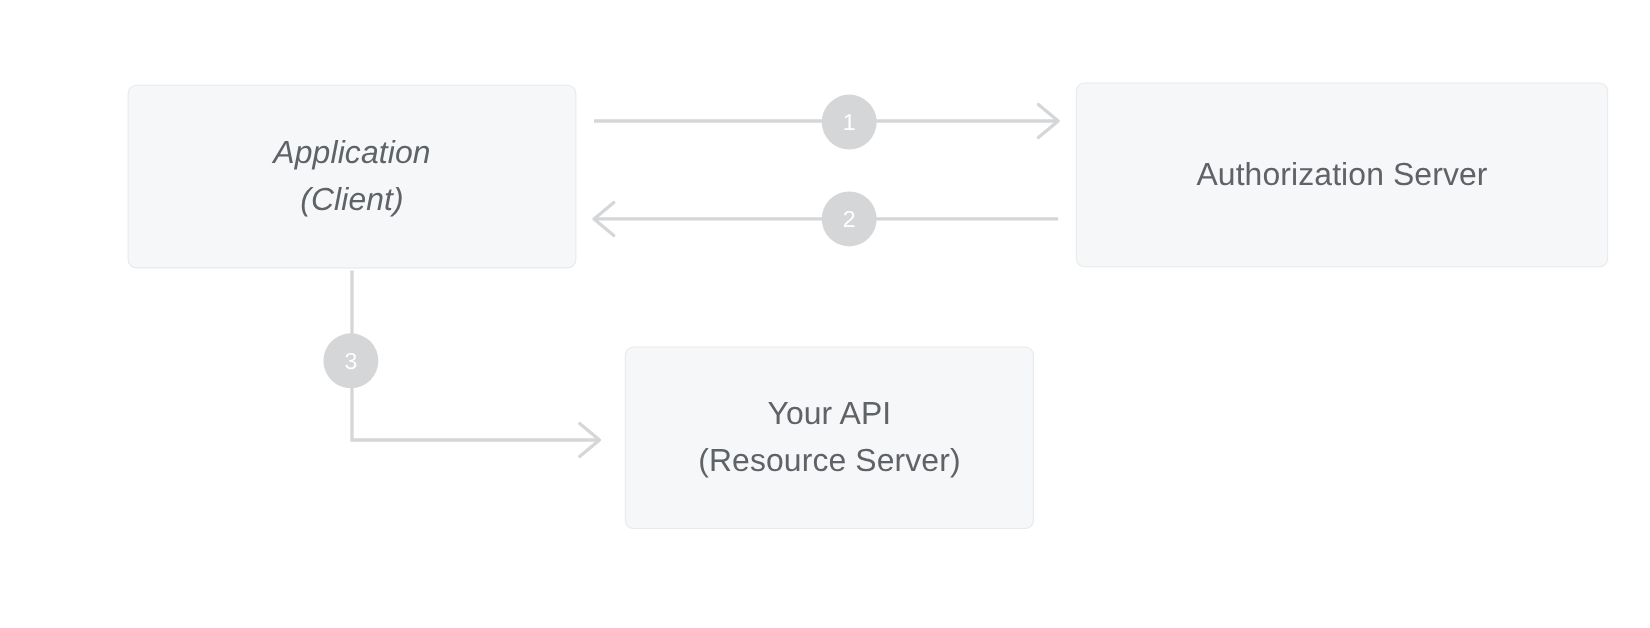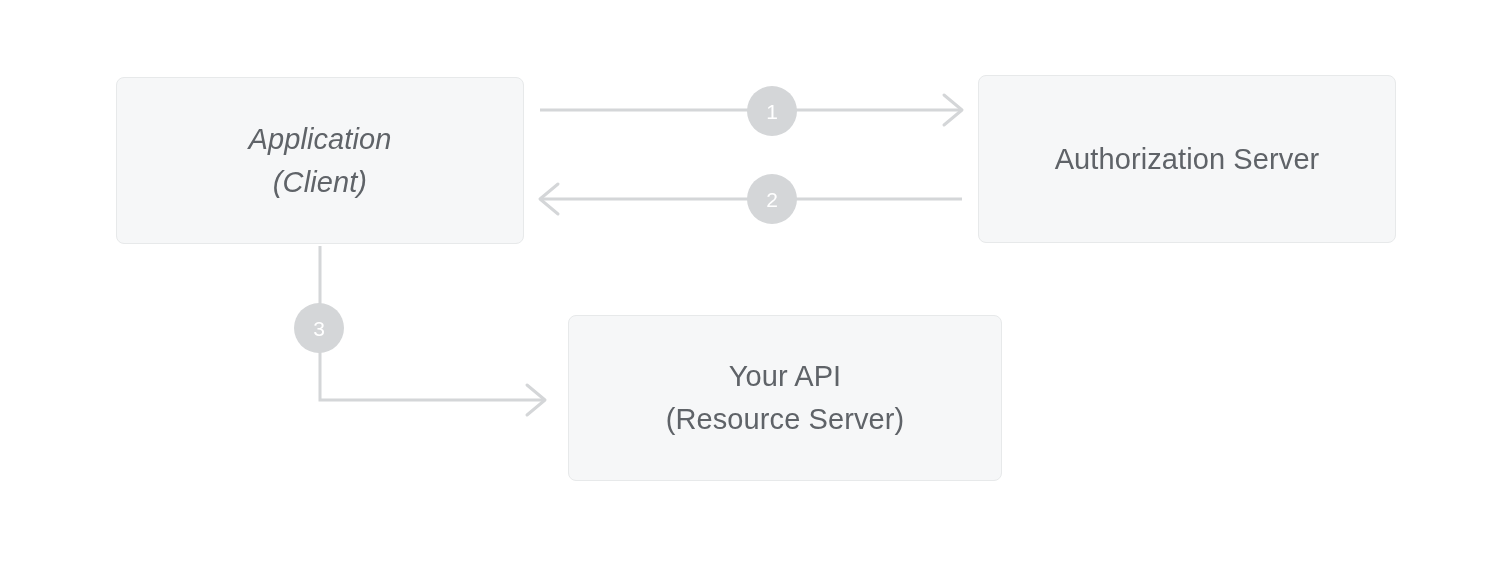--- a/index.html
+++ b/index.html
@@ -50,27 +50,27 @@
   #node-application {
     left: 116px;
     top: 77px;
     width: 408px;
     height: 167px;
     font-style: italic;
   }
   #node-authorization-server {
     left: 978px;
     top: 75px;
-    width: 418px;
+    width: 484px;
     height: 168px;
   }
   #node-your-api {
     left: 568px;
     top: 315px;
-    width: 434px;
+    width: 372px;
     height: 166px;
   }
 
   .step-badge {
     position: absolute;
     width: 50px;
     height: 50px;
     border-radius: 50%;
     background: #d4d6d8;
     display: flex;

